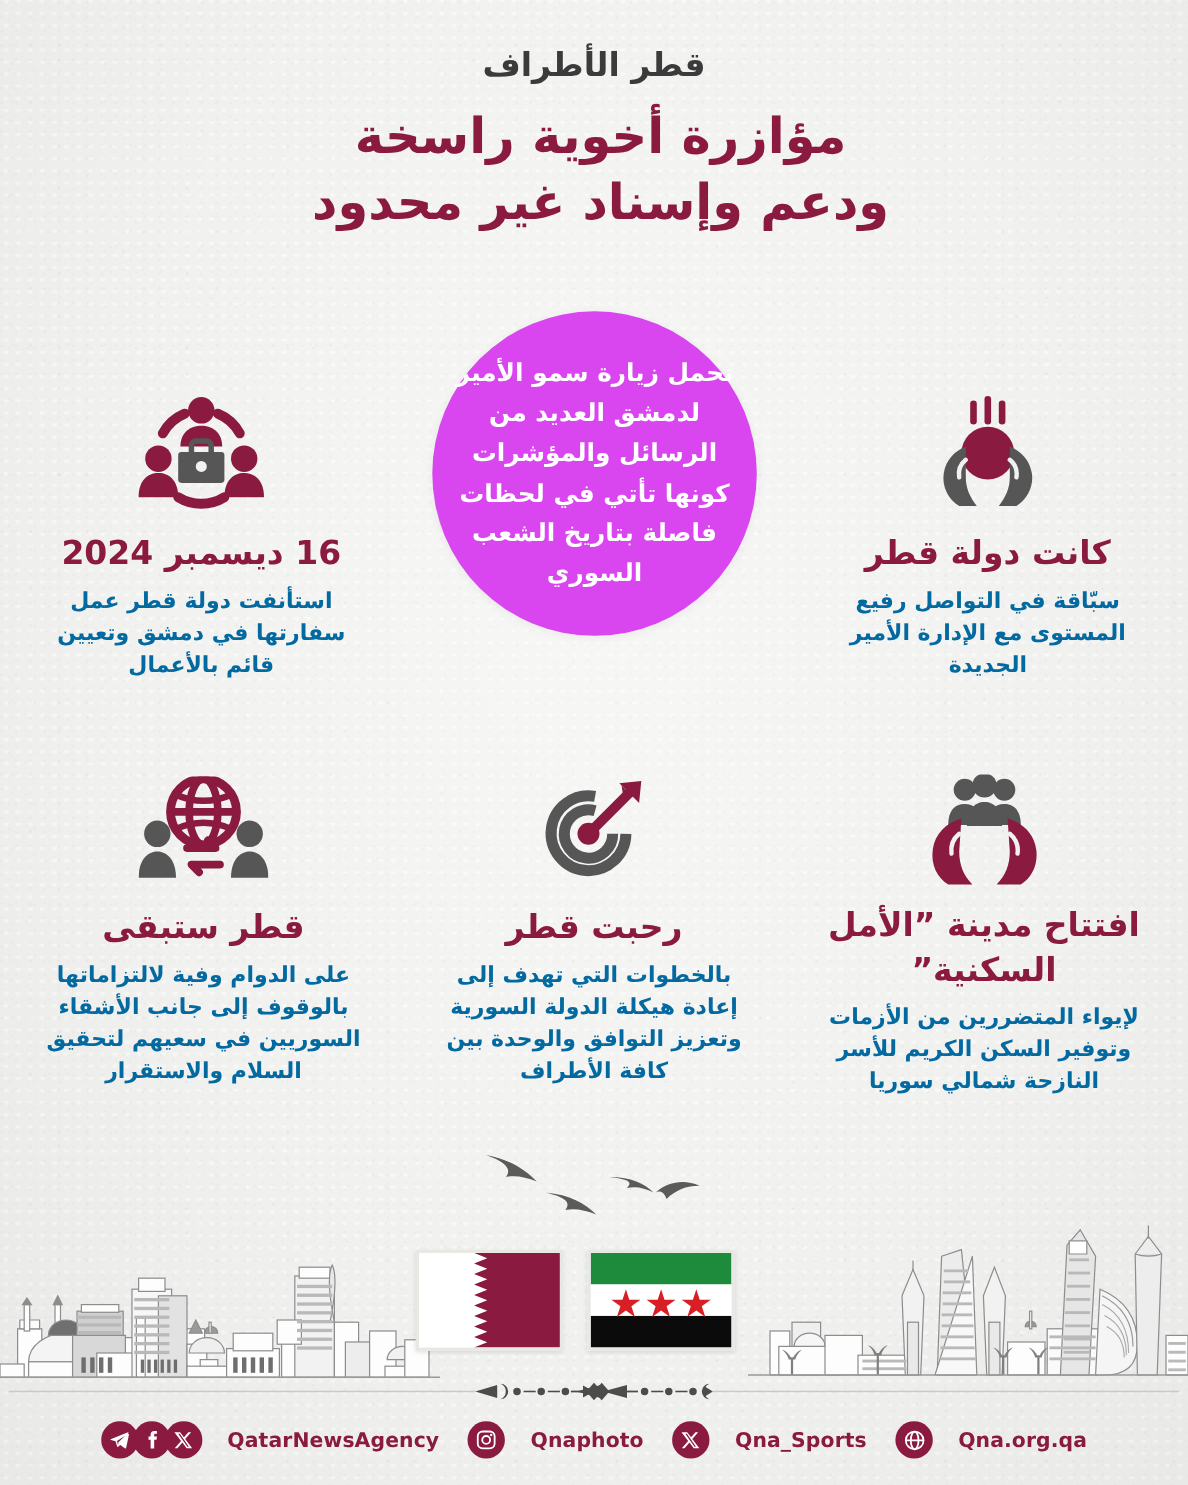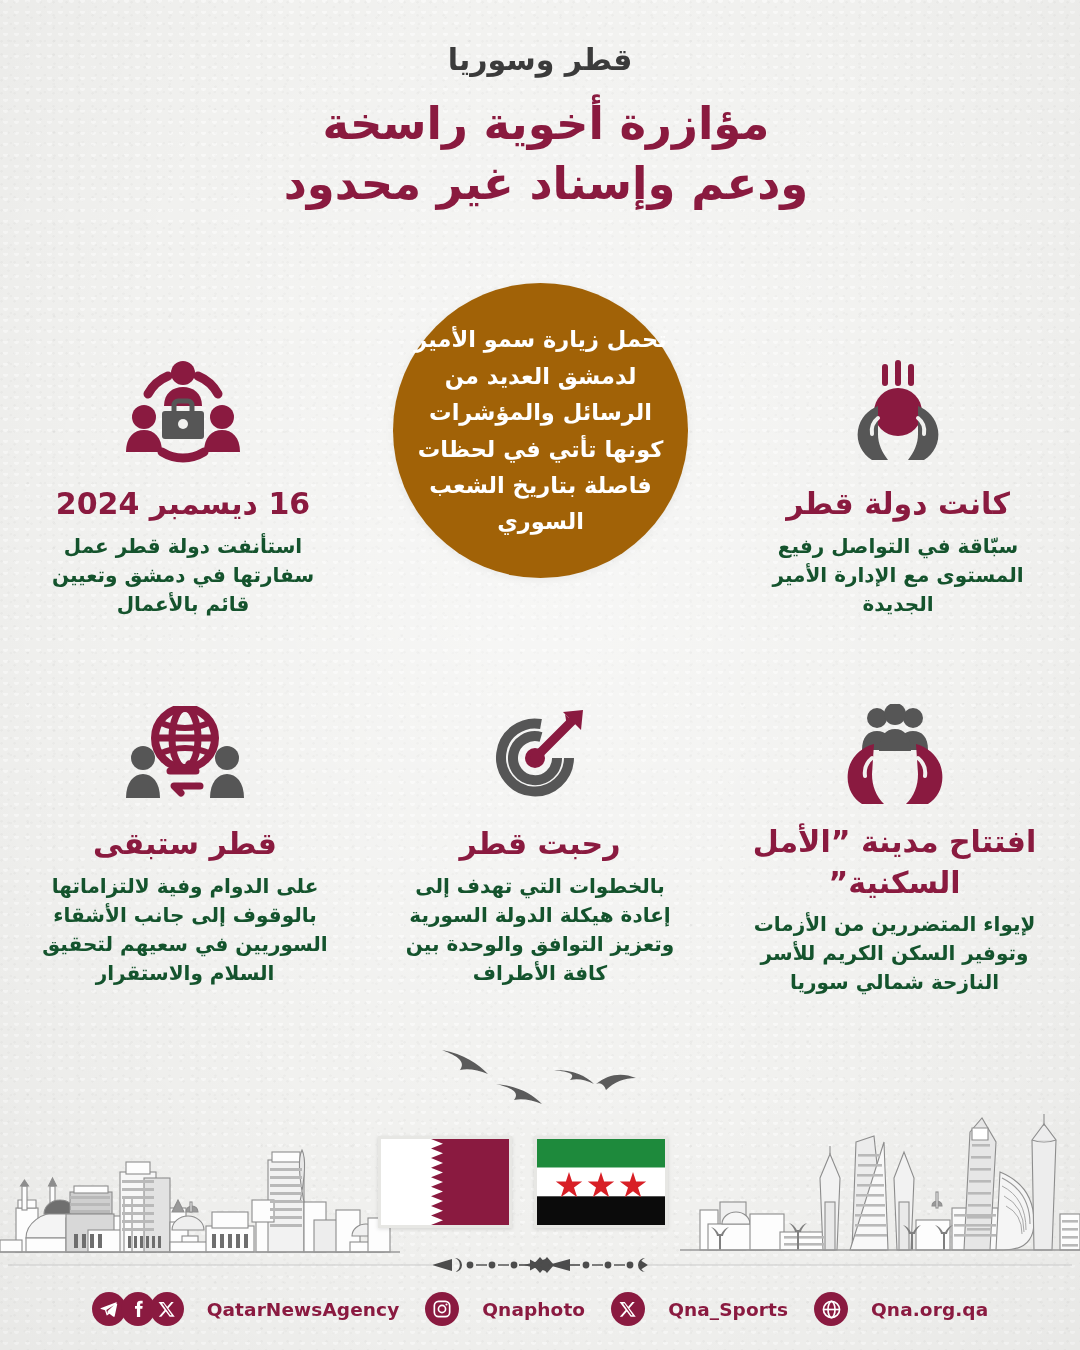--- a/index.html
+++ b/index.html
@@ -45,37 +45,37 @@
     font-size:15.5px;font-weight:700;color:#8a1a3f;letter-spacing:.2px;
   }
   .logo-en{
     position:absolute;top:120px;right:0;width:170px;text-align:center;
     font-size:14.5px;font-weight:700;color:#8a1a3f;letter-spacing:1.1px;direction:ltr;
   }
 
   
   .circle{
     position:absolute;left:393px;top:283px;width:295px;height:295px;border-radius:50%;
-    background:#a16207;z-index:6;
+    background:#d946ef;z-index:6;
     display:flex;align-items:center;justify-content:center;
     box-shadow:0 2px 10px rgba(0,0,0,.06);
   }
   .circle-text{
     color:#fff;font-size:22.5px;font-weight:700;line-height:1.62;text-align:center;
     width:264px;
   }
 
   
   .item{position:absolute;z-index:5;text-align:center;}
   .item .icon{height:120px;display:flex;align-items:flex-end;justify-content:center;margin-bottom:12px;}
   .item .head{
     font-size:30px;font-weight:800;color:#8a1a3f;line-height:1.35;margin-bottom:7px;
   }
   .item .body{
-    font-size:20px;font-weight:600;color:#14532d;line-height:1.45;
+    font-size:20px;font-weight:600;color:#0369a1;line-height:1.45;
   }
 
   #it-embassy{left:38px;top:352px;width:290px;}
   #it-outreach{left:752px;top:352px;width:292px;}
   #it-remain  {left:40px;top:692px;width:290px;}
   #it-welcome {left:390px;top:692px;width:300px;}
   #it-city    {left:742px;top:690px;width:305px;}
 
   
   .scene{position:absolute;left:0;bottom:0;width:1080px;height:330px;z-index:4;}
@@ -107,21 +107,21 @@
 </style>
 </head>
 <body>
 
 <div id="stage">
 
   <div class="texture"></div>
 
   <div class="header">
     <div class="titles">
-      <div class="kicker">قطر وسوريا</div>
+      <div class="kicker">قطر الأطراف</div>
       <div class="headline">
         <div>مؤازرة أخوية راسخة</div>
         <div>ودعم وإسناد غير محدود</div>
       </div>
     </div>
 
   </div>
 
   <div class="circle">
     <div class="circle-text">تحمل زيارة سمو الأمير لدمشق العديد من الرسائل والمؤشرات كونها تأتي في لحظات فاصلة بتاريخ الشعب السوري</div>

